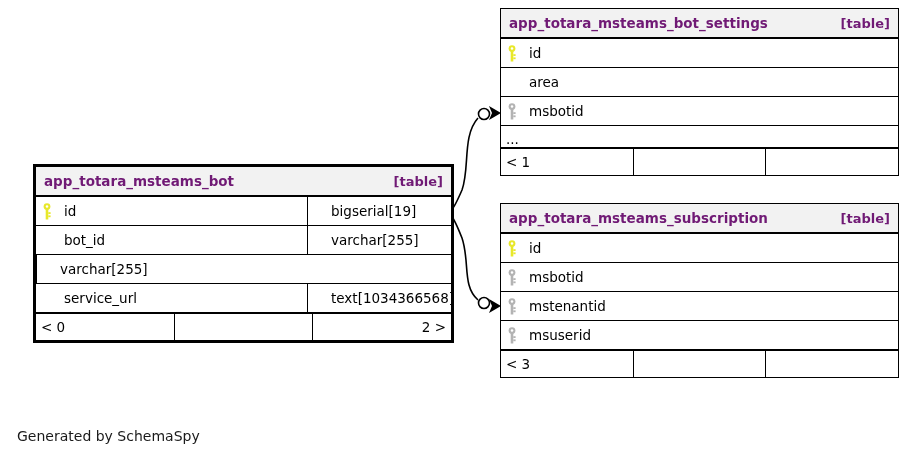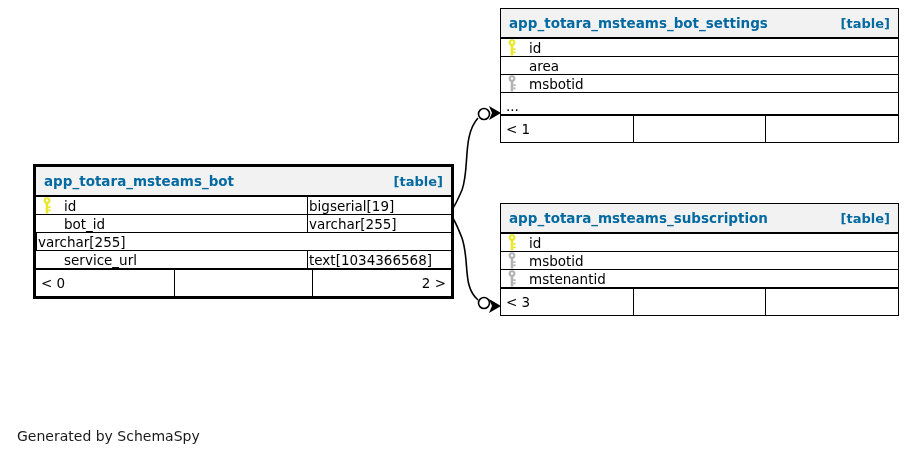--- a/index.html
+++ b/index.html
@@ -26,33 +26,33 @@
     box-sizing: border-box;
     border: 1px solid #000000;
     z-index: 3;
   }
   .er-table.thick {
     border: 3px solid #000000;
     margin-left: 16px;
   }
   .er-row {
     box-sizing: border-box;
-    height: 18px;
+    height: 29px;
     display: flex;
     align-items: center;
     border-bottom: 1px solid #000000;
     position: relative;
   }
   .er-row:last-child { border-bottom: none; }
 
   .er-header {
     background: #f2f2f2;
     font-weight: bold;
     font-size: 13.5px;
-    color: #0369a1;
+    color: #701a75;
     padding: 0 8px;
     justify-content: space-between;
     border-bottom: 2px solid #000000;
     height: 30px;
   }
   .er-header .tbl-name { white-space: nowrap; }
   .er-header .tbl-tag {
     font-weight: bold;
     font-size: 13px;
   }
@@ -65,21 +65,21 @@
     height: 100%;
     padding-left: 6px;
     box-sizing: border-box;
   }
   .type-cell {
     display: flex;
     align-items: center;
     height: 100%;
     box-sizing: border-box;
     border-left: 1px solid #000000;
-    padding-left: 1px;
+    padding-left: 23px;
     font-size: 13.5px;
     color: #000000;
     white-space: nowrap;
   }
   .col-name {
     font-size: 13.5px;
     color: #000000;
     white-space: nowrap;
   }
   .keyslot {
@@ -288,20 +288,34 @@
               <circle cx="5" cy="3.6" r="3.4" fill="#b3b3b3"></circle>
               <circle cx="5" cy="3.6" r="1.25" fill="#ffffff"></circle>
               <rect x="3.7" y="5.5" width="2.6" height="11" fill="#b3b3b3"></rect>
               <rect x="6.3" y="9.2" width="2.3" height="1.8" fill="#b3b3b3"></rect>
               <rect x="6.3" y="12.4" width="2.3" height="1.8" fill="#b3b3b3"></rect>
             </svg>
           </span>
           <span class="col-name">mstenantid</span>
         </div>
       </div>
+      <div class="er-row">
+        <div class="col-cell">
+          <span class="keyslot">
+            <svg class="key-icon" width="10" height="17" viewBox="0 0 10 17">
+              <circle cx="5" cy="3.6" r="3.4" fill="#b3b3b3"></circle>
+              <circle cx="5" cy="3.6" r="1.25" fill="#ffffff"></circle>
+              <rect x="3.7" y="5.5" width="2.6" height="11" fill="#b3b3b3"></rect>
+              <rect x="6.3" y="9.2" width="2.3" height="1.8" fill="#b3b3b3"></rect>
+              <rect x="6.3" y="12.4" width="2.3" height="1.8" fill="#b3b3b3"></rect>
+            </svg>
+          </span>
+          <span class="col-name">msuserid</span>
+        </div>
+      </div>
       <div class="er-footer">
         <div class="fcell left" style="width:132px">&lt; 3</div>
         <div class="fcell left" style="width:132px"></div>
         <div class="fcell right" style="flex:1 1 auto"></div>
       </div>
     </div>
   </div>
 
 <div id="footer-credit">Generated by SchemaSpy</div>
 

